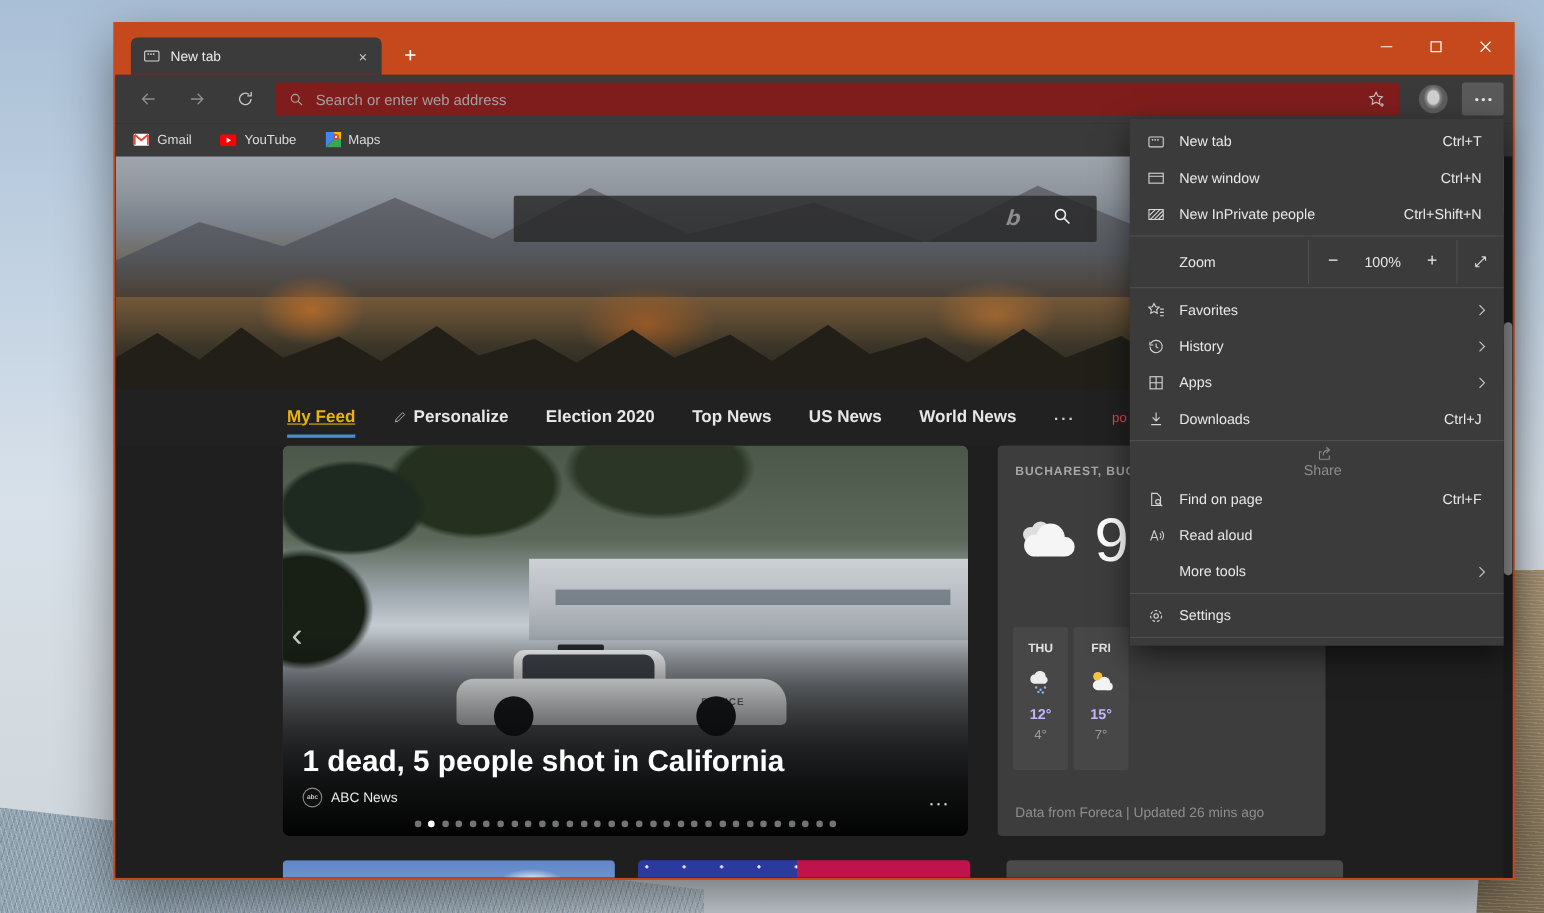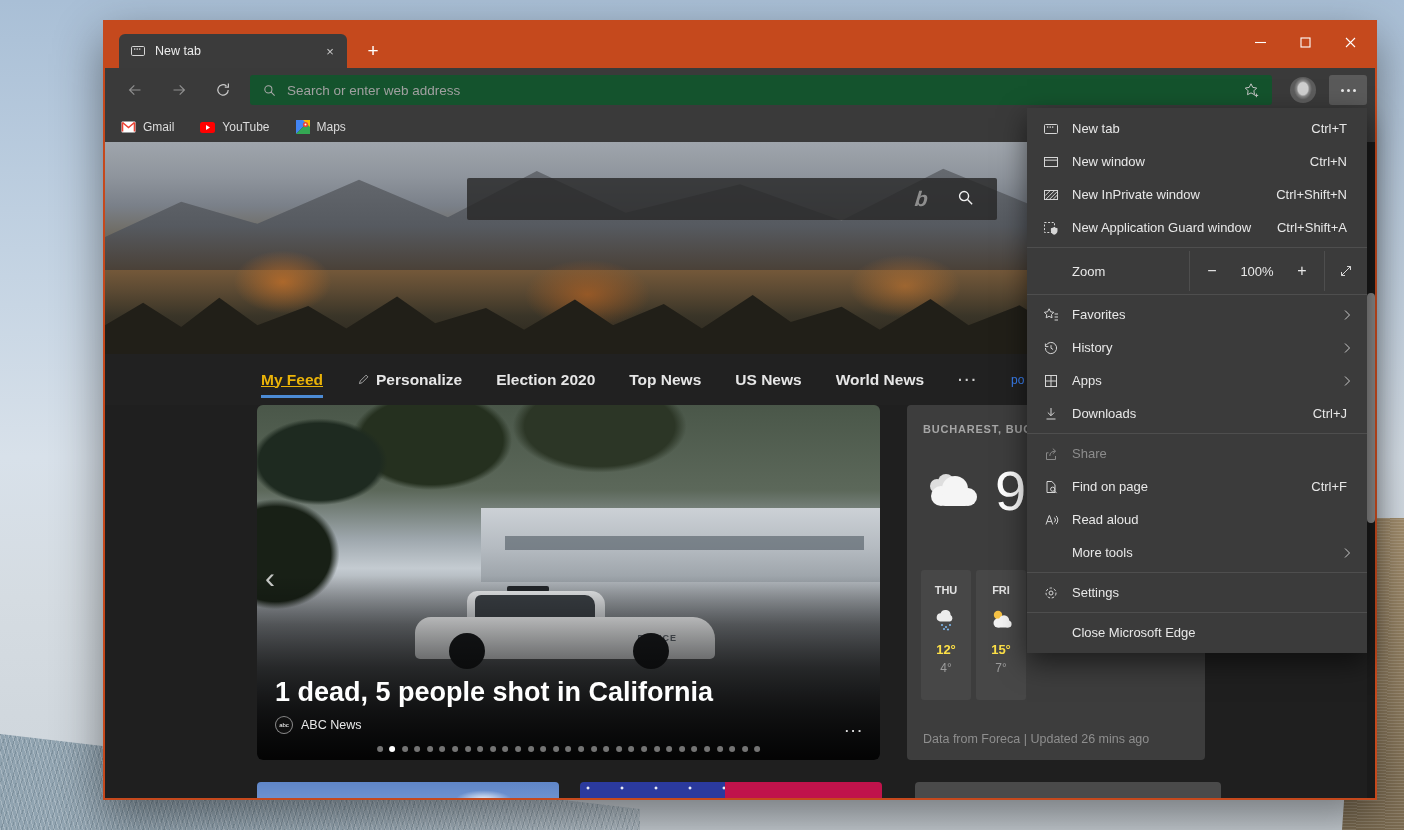--- a/index.html
+++ b/index.html
@@ -30,21 +30,21 @@
   .tab .t-title { flex:1; margin-left:9px; white-space:nowrap; overflow:hidden; }
   .tab .t-close { width:24px; height:24px; margin-right:5px; display:flex; align-items:center; justify-content:center; color:#c9c9c9; font-size:13px; }
   .newtab-btn { position:absolute; left:254px; top:14px; width:32px; height:34px; display:flex; align-items:center; justify-content:center; color:#fff; font-size:19px; font-weight:300; }
   .winctl { position:absolute; right:4px; top:2px; display:flex; }
   .winctl .wc { width:45px; height:40px; display:flex; align-items:center; justify-content:center; }
 
   
   .bodyarea { position:absolute; left:2px; right:2px; top:48px; bottom:2px; background:#1f1f1f; overflow:hidden; }
   .toolbar { position:absolute; left:0; right:0; top:0; height:44px; background:#3a3a3a; }
   .navbtn { position:absolute; top:5px; width:34px; height:34px; display:flex; align-items:center; justify-content:center; }
-  .addr { position:absolute; left:145px; top:7px; width:1022px; height:30px; background:#14532d; border-radius:3px;
+  .addr { position:absolute; left:145px; top:7px; width:1022px; height:30px; background:#7f1d1d; border-radius:3px;
     display:flex; align-items:center; color:#a0a0a0; font-size:13.5px; }
   .addr .mag { margin-left:12px; display:flex; }
   .addr .ph { margin-left:10px; flex:1; white-space:nowrap; overflow:hidden; }
   .addr .star { margin-right:12px; display:flex; }
   .avatar { position:absolute; left:1185px; top:9px; width:26px; height:26px; border-radius:50%;
     background:radial-gradient(9px 11px at 50% 45%, #cfcfcf 0 55%, #8a8a8a 70%, #5d5d5d 100%); }
   .morebtn { position:absolute; left:1224px; top:7px; width:38px; height:30px; background:#5a5a5a; border-radius:3px;
     display:flex; align-items:center; justify-content:center; gap:3px; }
   .morebtn i { width:3px; height:3px; border-radius:50%; background:#e8e8e8; }
 
@@ -70,21 +70,21 @@
   .searchbox { position:absolute; left:362px; top:36px; width:530px; height:42px; background:rgba(40,40,40,.82);
     border-radius:2px; display:flex; align-items:center; justify-content:flex-end; gap:28px; padding-right:22px; }
   .bing-b { font-weight:700; font-style:italic; font-size:21px; color:#8e8e8e; transform:skewX(-6deg); }
 
   .feednav { position:absolute; left:0; right:0; top:212px; height:51px; background:#212121;
     display:flex; align-items:center; padding-left:156px; gap:34px; color:#e6e6e6; font-size:15.5px; font-weight:700; }
   .ftab { position:relative; display:flex; align-items:center; gap:6px; white-space:nowrap; }
   .ftab.active { color:#eab308;text-decoration:underline; }
   .ftab.active::after { content:""; position:absolute; left:0; right:0; bottom:-9px; height:3px; background:#4c8bd4; }
   .fmore { color:#cfcfcf; letter-spacing:2px; font-size:14px; }
-  .powered { position:absolute; left:906px; top:19px; color:#3b82f6; font-size:12px; font-weight:400;text-align:right; }
+  .powered { position:absolute; left:906px; top:19px; color:#ef4444; font-size:12px; font-weight:400;text-align:right; }
 
   
   .newscard { position:absolute; left:152px; top:263px; width:623px; height:355px; border-radius:6px; overflow:hidden; background:#222; }
   .scene { position:absolute; inset:0; background:
       radial-gradient(110px 70px at 10% 16%, #1e2a20 0 55%, rgba(0,0,0,0) 62%),
       radial-gradient(130px 80px at 28% 10%, #25301f 0 55%, rgba(0,0,0,0) 62%),
       radial-gradient(110px 95px at 3% 42%, #182016 0 50%, rgba(0,0,0,0) 58%),
       radial-gradient(150px 80px at 55% 6%, #2c3626 0 50%, rgba(0,0,0,0) 58%),
       linear-gradient(180deg,#4a5749 0%,#5c685a 24%,#9fa8ae 38%,#c4cbd1 46%,#9a9fa4 54%,#73777b 62%,#55585b 74%,#3e4043 86%,#2f3133 100%); }
   .building { position:absolute; left:36%; right:0; top:29%; height:21%;
@@ -114,21 +114,21 @@
 
   
   .wcard { position:absolute; left:802px; top:263px; width:298px; height:355px; background:#3d3d3d; border-radius:4px; overflow:hidden; }
   .wloc { position:absolute; left:16px; top:18px; color:#a6a6a6; font-size:11px; font-weight:700; letter-spacing:.8px; white-space:nowrap; }
   .wcur { position:absolute; left:16px; top:58px; display:flex; align-items:center; gap:14px; }
   .wtemp { color:#fff; font-size:56px; font-weight:200; line-height:1; }
   .wunit { color:#e8e8e8; font-size:17px; align-self:flex-start; margin-top:8px; }
   .fcrow { position:absolute; left:14px; top:165px; display:flex; gap:5px; }
   .fcell { width:50px; height:130px; background:#474747; border-radius:3px; display:flex; flex-direction:column; align-items:center; padding-top:14px; gap:10px; }
   .fday { color:#e2e2e2; font-size:11px; font-weight:700; }
-  .fhi { color:#fde047; font-size:13px; font-weight:700; }
+  .fhi { color:#c4b5fd; font-size:13px; font-weight:700; }
   .flo { color:#9c9c9c; font-size:12px; margin-top:-6px; }
   .wfooter { position:absolute; left:16px; bottom:14px; color:#8e8e8e; font-size:12.5px; }
 
   
   .bc { position:absolute; top:640px; height:60px; border-radius:4px; overflow:hidden; }
   .bc1 { left:152px; width:302px; background:
       radial-gradient(30px 12px at 20% 45%, rgba(255,255,255,.95), rgba(0,0,0,0) 70%),
       radial-gradient(40px 14px at 75% 30%, rgba(255,255,255,.9), rgba(0,0,0,0) 70%),
       radial-gradient(26px 10px at 50% 60%, rgba(255,255,255,.85), rgba(0,0,0,0) 70%),
       linear-gradient(180deg,#5f86c8 0%,#7fa0d6 60%,#a9bfe4 100%); }
@@ -139,21 +139,21 @@
   .bc3 { left:810px; width:306px; background:#4a4a4a; }
 
   
   .sbar { position:absolute; right:0; top:74px; bottom:0; width:8px; background:#1a1a1a; }
   .sthumb { position:absolute; left:0; top:151px; width:8px; height:230px; background:#8a8a8a; border-radius:4px; }
 
   
   .menu { position:absolute; left:924px; top:88px; width:340px; background:#3b3b3b; padding:4px 0; z-index:40;
     box-shadow:0 10px 26px rgba(0,0,0,.55); color:#e8e8e8; font-size:13px; }
   .mrow { height:33px; display:flex; align-items:center; }
-  .mrow.disabled { color:#8c8c8c; }
+  .mrow.disabled { color:#8c8c8c;flex-direction:column; }
   .mrow.disabled svg { opacity:.5; }
   .mic { width:20px; margin-left:14px; display:flex; justify-content:center; }
   .mlabel { margin-left:11px; white-space:nowrap; }
   .mshort { margin-left:auto; margin-right:20px; }
   .mchev { margin-left:auto; margin-right:12px; display:flex; }
   .msep { height:1px; background:#4e4e4e; margin:3px 0; }
   .mzoom { height:40px; display:flex; align-items:center; }
   .mzoom .mlabel { margin-left:45px; }
   .zgroup { margin-left:auto; display:flex; align-items:center; height:40px; }
   .zsep { width:1px; height:40px; background:#4e4e4e; }
@@ -485,33 +485,22 @@
             <svg width="16" height="16" viewBox="0 0 16 16">
               <rect x="1.5" y="3.5" width="13" height="9" stroke="#d6d6d6" fill="none"></rect>
               <g stroke="#d6d6d6">
                 <line x1="2.2" y1="8.6" x2="7.2" y2="3.6"></line>
                 <line x1="3" y1="12.2" x2="11.6" y2="3.6"></line>
                 <line x1="6.6" y1="12.2" x2="14.2" y2="4.6"></line>
                 <line x1="10.2" y1="12.2" x2="14.4" y2="8"></line>
               </g>
             </svg>
           </span>
-      <span class="mlabel">New InPrivate window</span>
+      <span class="mlabel">New InPrivate people</span>
       <span class="mshort">Ctrl+Shift+N</span>
-
-    </div>
-        <div class="mrow">
-      <span class="mic ">
-            <svg width="16" height="16" viewBox="0 0 16 16">
-              <rect x="1.5" y="2.5" width="10" height="10" stroke="#d6d6d6" fill="none" stroke-dasharray="2 1.6"></rect>
-              <path d="M11.2 7.1c.9.7 2 1 3.3 1.1v2.7c0 1.9-1.5 3.1-3.3 3.9-1.8-.8-3.3-2-3.3-3.9V8.2c1.3-.1 2.4-.4 3.3-1.1z" fill="#d6d6d6"></path>
-            </svg>
-          </span>
-      <span class="mlabel">New Application Guard window</span>
-      <span class="mshort">Ctrl+Shift+A</span>
 
     </div>
         <div class="msep"></div>
         <div class="mzoom">
       <span class="mlabel">Zoom</span>
       <span class="zgroup">
         <span class="zsep"></span>
         <span class="zbtn">−</span>
         <span class="zval">100%</span>
         <span class="zbtn">+</span>
@@ -638,20 +627,15 @@
       <span class="mic ">
             <svg width="16" height="16" viewBox="0 0 16 16">
               <circle cx="8" cy="8" r="2" stroke="#d6d6d6" fill="none"></circle>
               <circle cx="8" cy="8" r="5" stroke="#d6d6d6" fill="none" stroke-dasharray="2.6 1.7"></circle>
             </svg>
           </span>
       <span class="mlabel">Settings</span>
 
     </div>
         <div class="msep"></div>
-        <div class="mrow">
-      <span class="mic"></span>
-      <span class="mlabel">Close Microsoft Edge</span>
-
-    </div>
       </div>
   </div>
 </div>
 
 </body></html>

